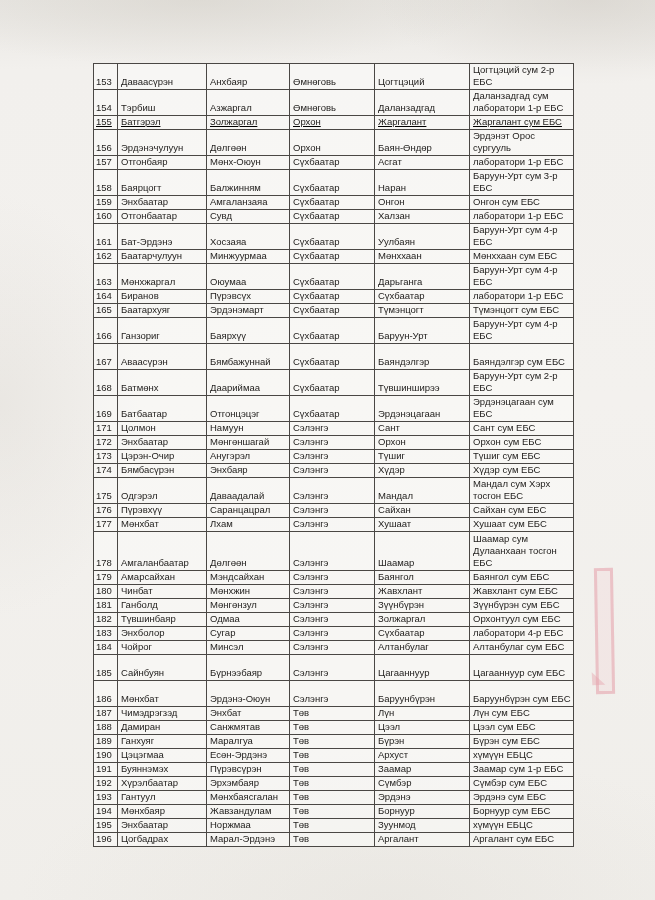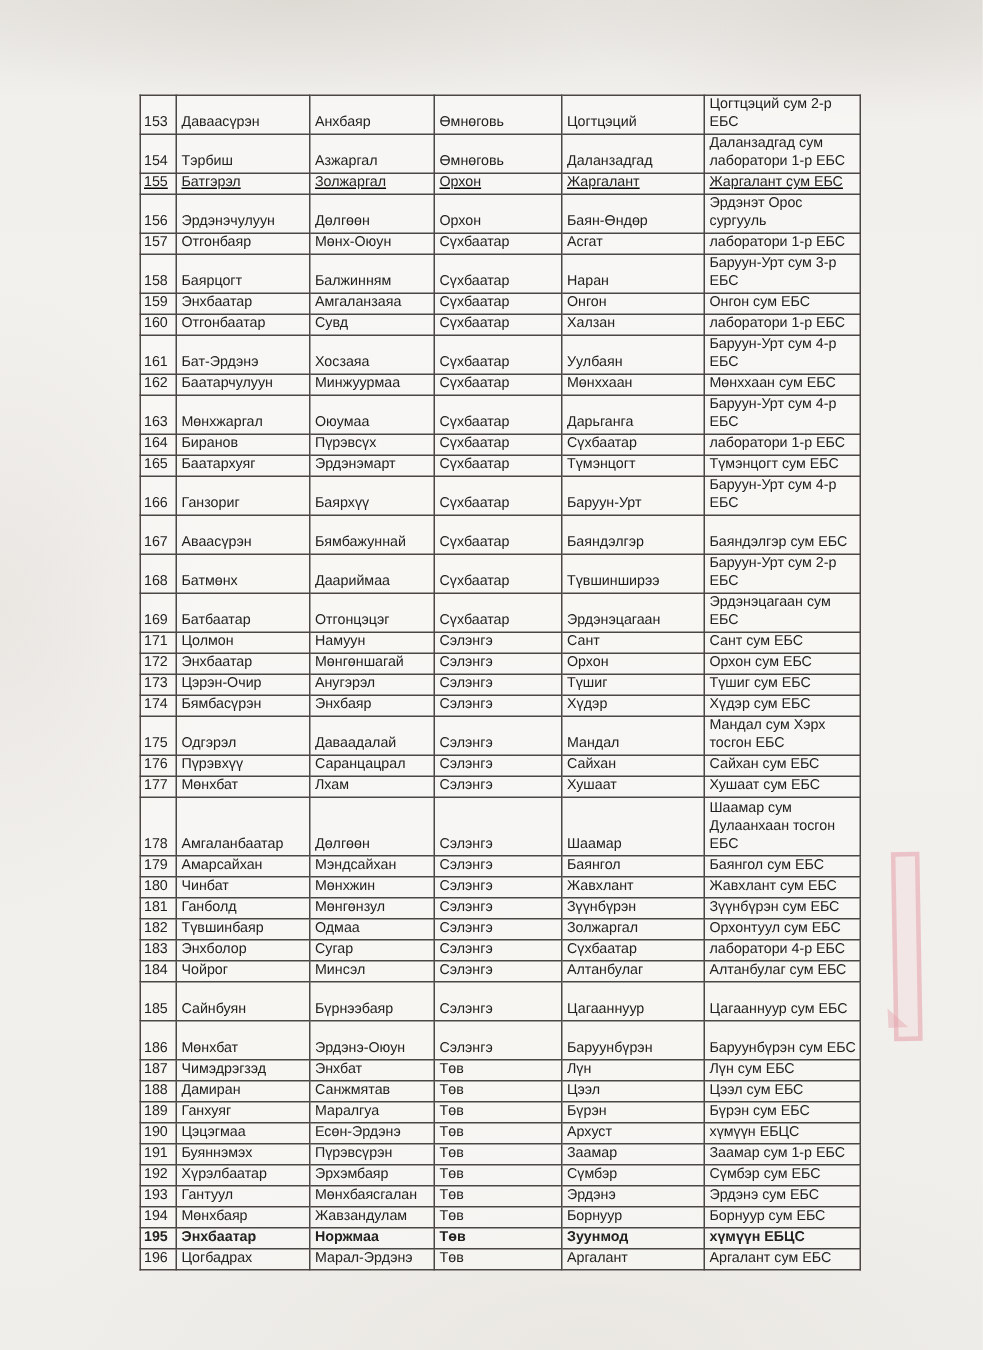--- a/index.html
+++ b/index.html
@@ -380,21 +380,21 @@
         <td class="c-school">Эрдэнэ сум ЕБС</td>
       </tr>
       <tr style="height: 13px;">
         <td class="c-no">194</td>
         <td class="c-surname">Мөнхбаяр</td>
         <td class="c-given">Жавзандулам</td>
         <td class="c-province">Төв</td>
         <td class="c-soum">Борнуур</td>
         <td class="c-school">Борнуур сум ЕБС</td>
       </tr>
-      <tr style="height: 13px; font-weight: bold;">
+      <tr style="height: 13px;">
         <td class="c-no">195</td>
         <td class="c-surname">Энхбаатар</td>
         <td class="c-given">Норжмаа</td>
         <td class="c-province">Төв</td>
         <td class="c-soum">Зуунмод</td>
         <td class="c-school">хүмүүн ЕБЦС</td>
       </tr>
       <tr style="height: 13px;">
         <td class="c-no">196</td>
         <td class="c-surname">Цогбадрах</td>

